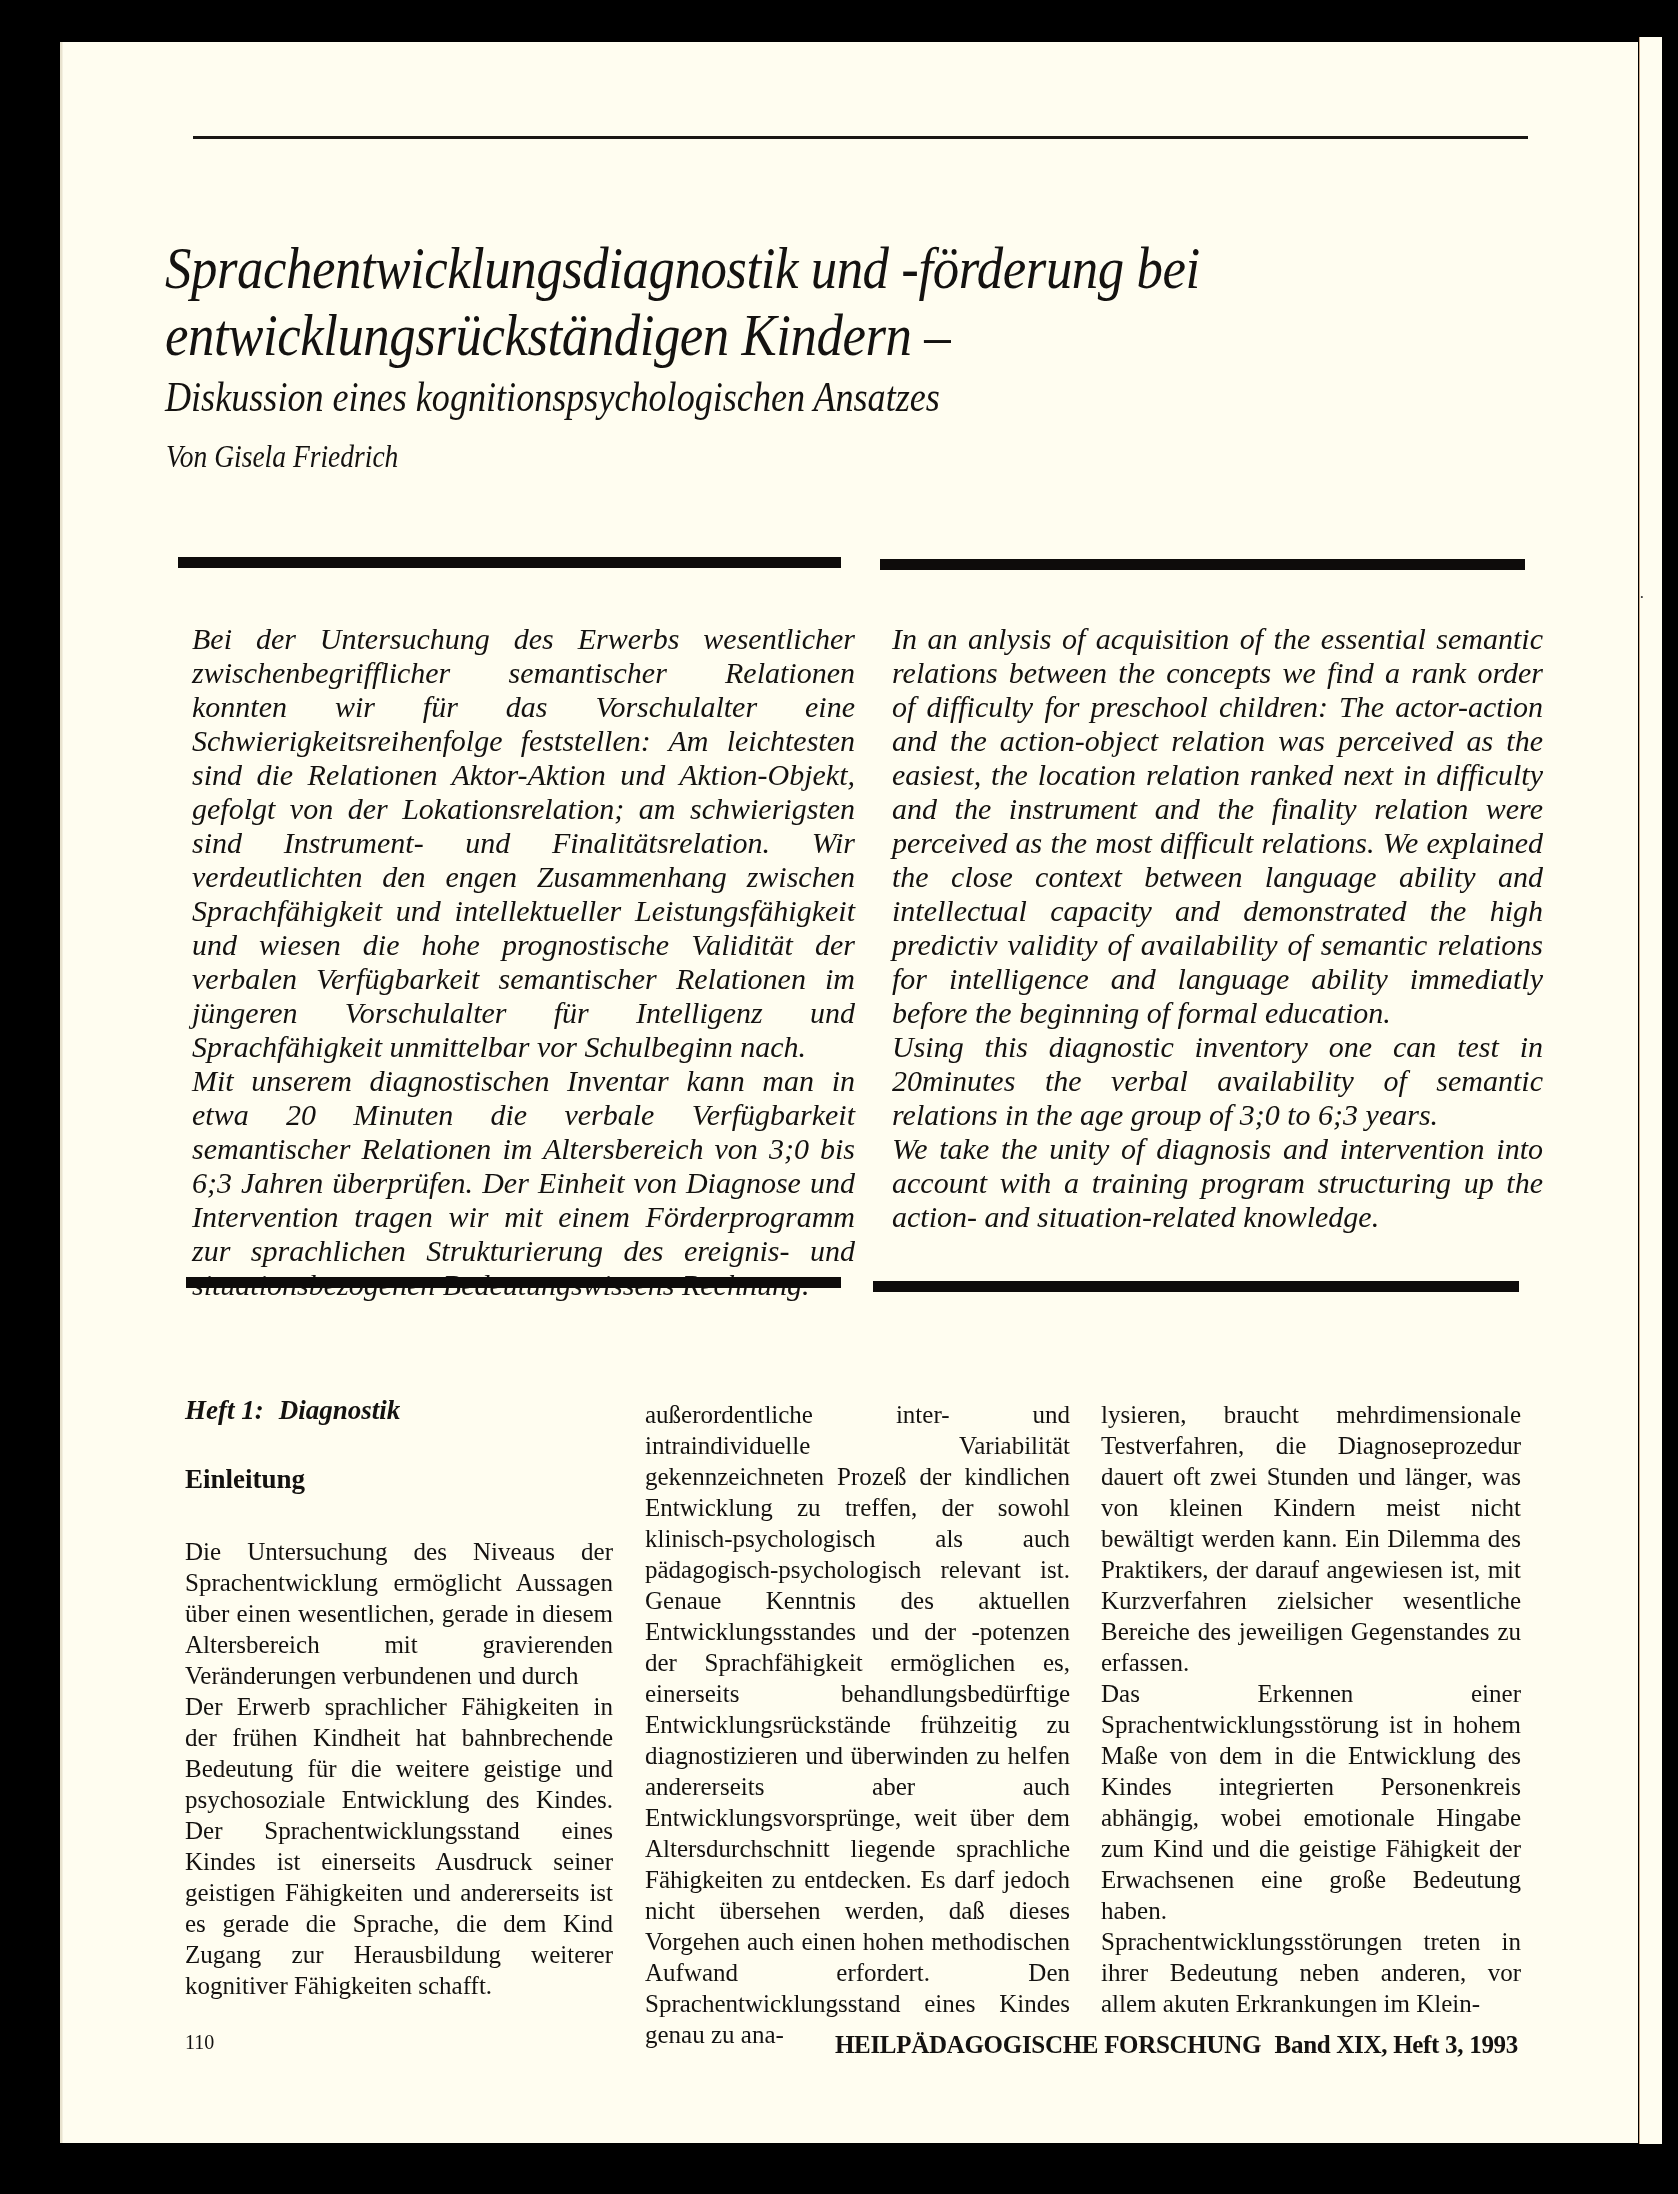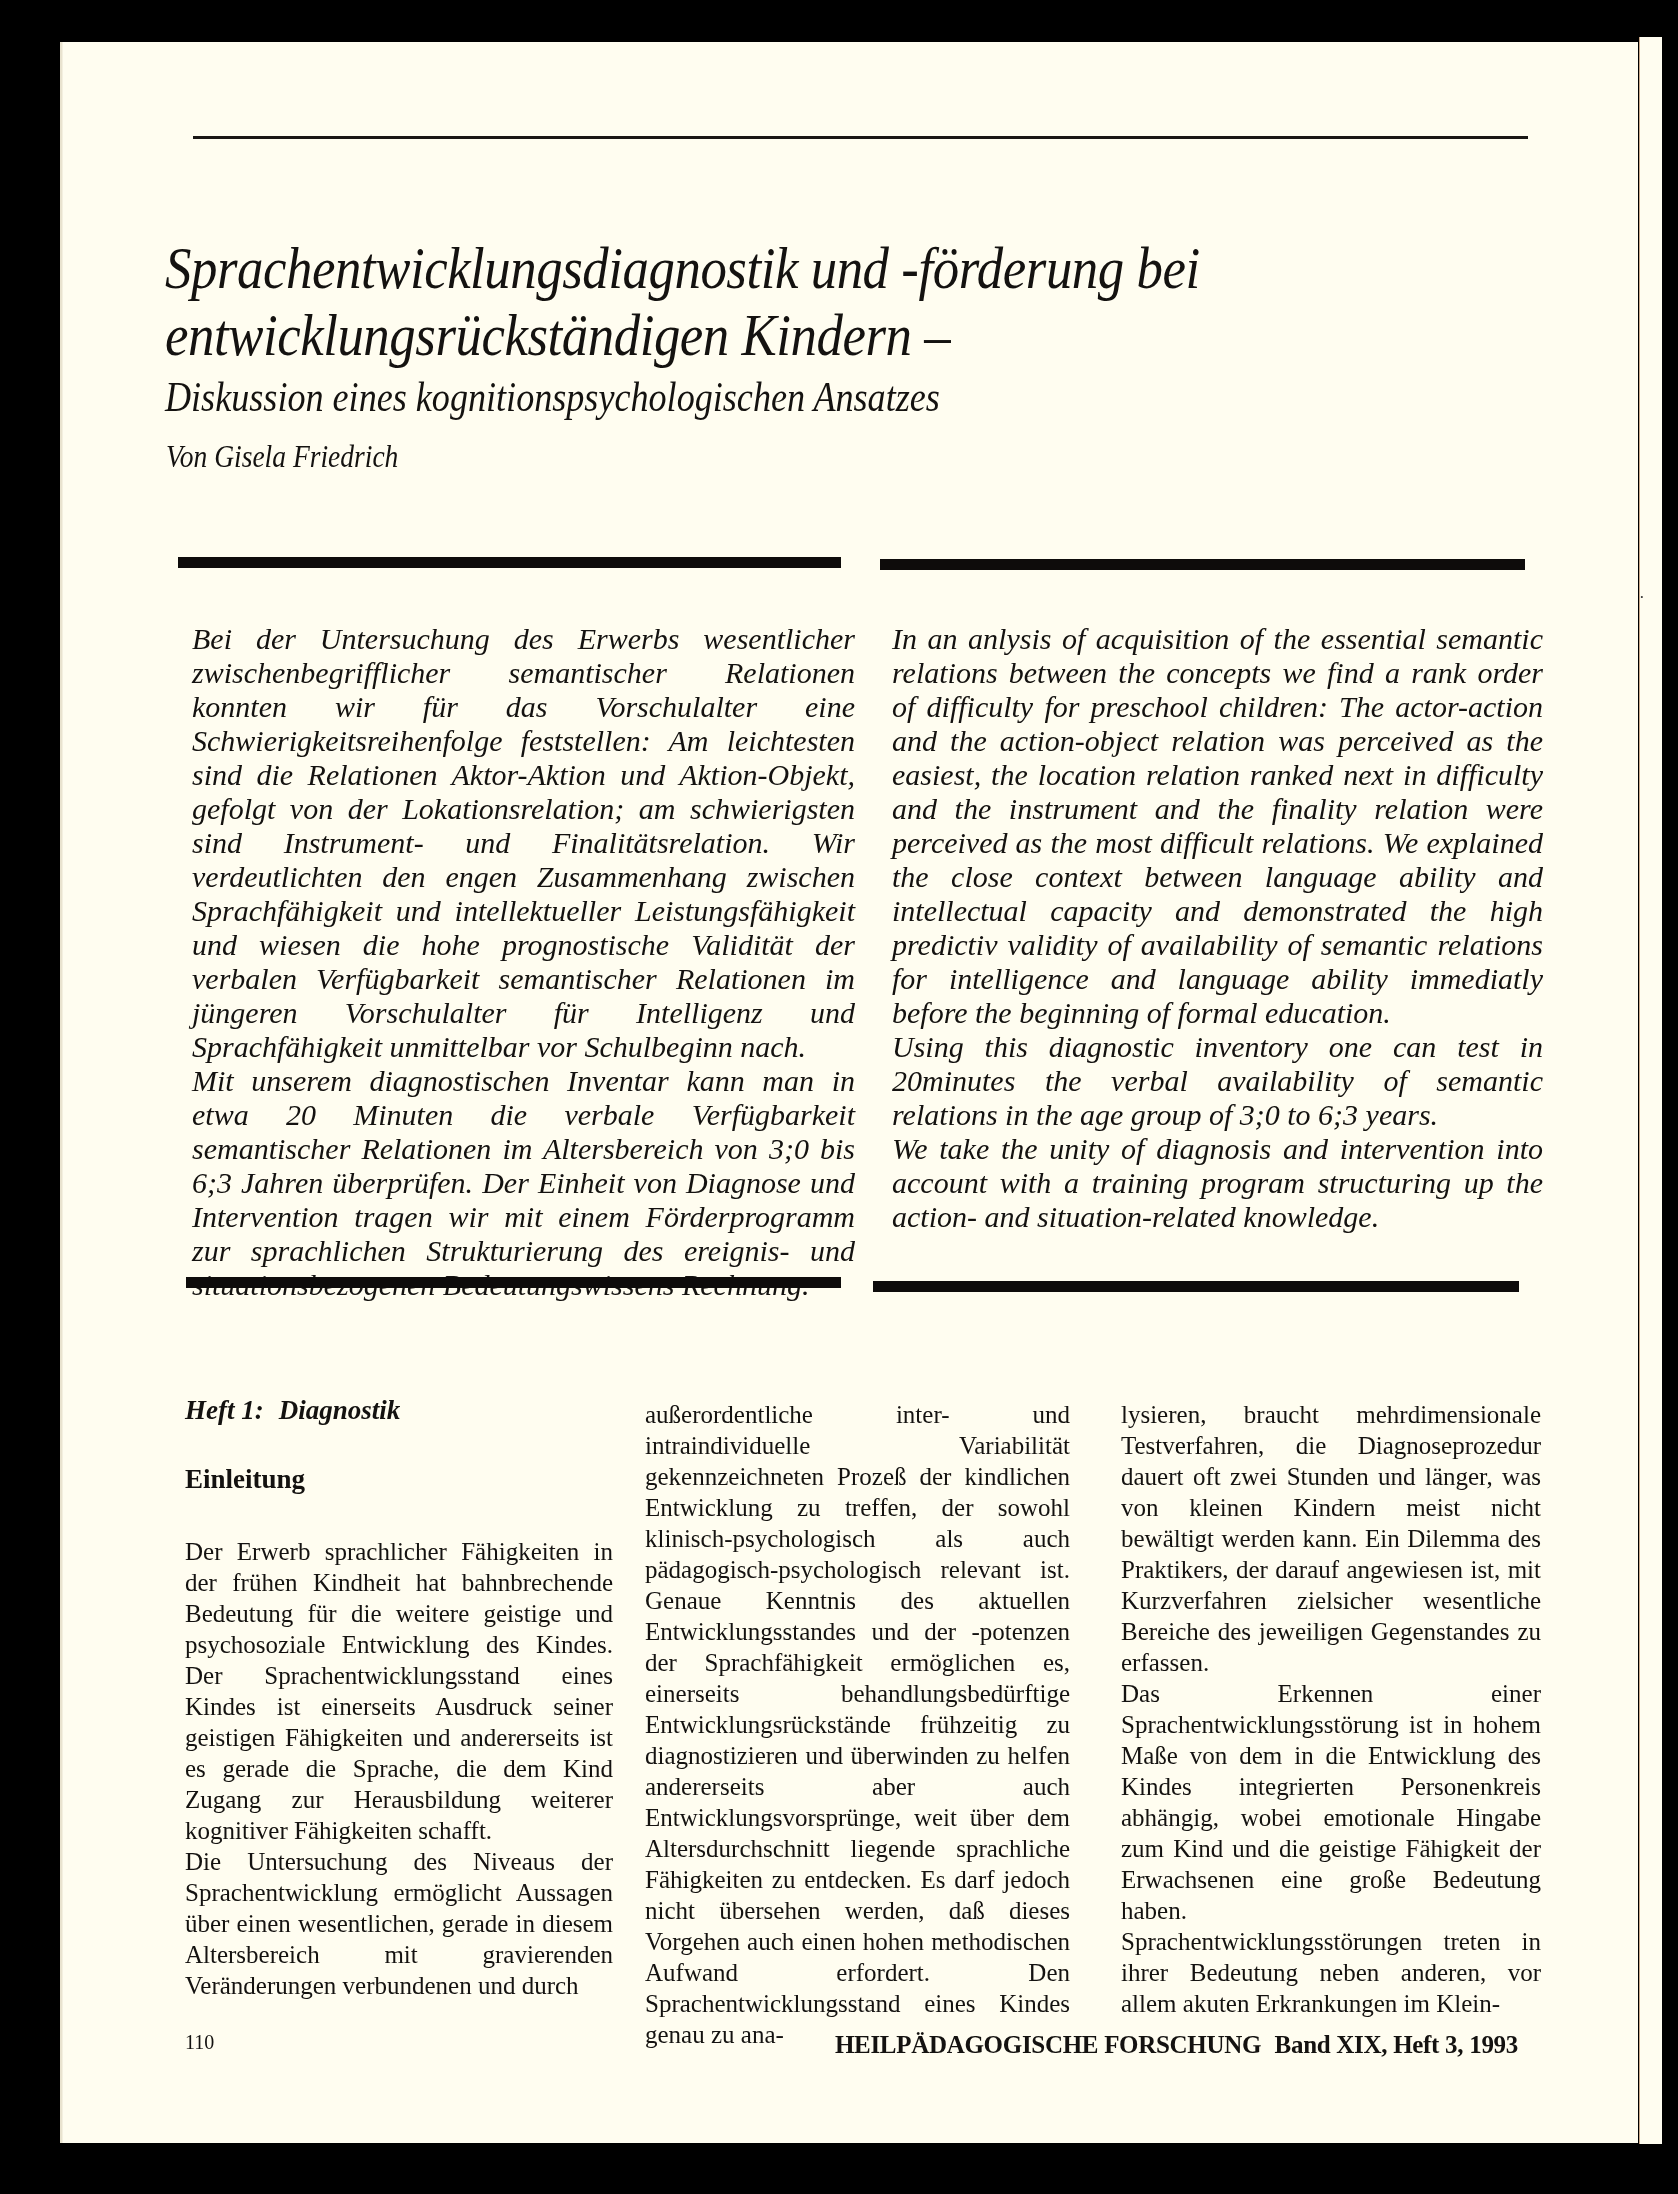--- a/index.html
+++ b/index.html
@@ -55,21 +55,21 @@
   .abs-de { left: 176px; width: 663px; }
   .abs-en { left: 876px; width: 651px; }
   .body-col {
     position: absolute; top: 1393px;
     font-size: 25px; line-height: 31px;
     text-align: justify;
   }
   .body-col p { margin: 0; text-align: justify; text-align-last: left; }
   .col1 { left: 185px; width: 428px; }
   .col2 { left: 645px; width: 425px; top: 1399px; }
-  .col3 { left: 1101px; width: 420px; top: 1399px; margin-left: 20px; }
+  .col3 { left: 1101px; width: 420px; top: 1399px; }
   .section-title {
     font-style: italic; font-weight: bold; font-size: 27px;
     margin: 0 0 35px 0; line-height: 34px;
   }
   .section-title .gap { display: inline-block; width: 15px; }
   .sub-heading {
     font-weight: bold; font-size: 27px; line-height: 34px;
     margin: 0 0 40px 0;
   }
   .footer-page {
@@ -113,22 +113,22 @@
 </div>
 
 <div class="thick-rule" style="left:186px; top:1277px; width:655px;"></div>
 <div class="thick-rule" style="left:873px; top:1281px; width:646px;"></div>
 
 <div class="body-col col1">
   <div class="section-title">
     <span>Heft 1:</span><span class="gap"></span><span>Diagnostik</span>
   </div>
   <div class="sub-heading">Einleitung</div>
+  <p>Die Untersuchung des Niveaus der Sprachentwicklung ermöglicht Aussagen über einen wesentlichen, gerade in diesem Altersbereich mit gravierenden Veränderungen verbundenen und durch</p>
   <p>Der Erwerb sprachlicher Fähigkeiten in der frühen Kindheit hat bahnbrechende Bedeutung für die weitere geistige und psychosoziale Entwicklung des Kindes. Der Sprachentwicklungsstand eines Kindes ist einerseits Ausdruck seiner geistigen Fähigkeiten und andererseits ist es gerade die Sprache, die dem Kind Zugang zur Herausbildung weiterer kognitiver Fähigkeiten schafft.</p>
-  <p>Die Untersuchung des Niveaus der Sprachentwicklung ermöglicht Aussagen über einen wesentlichen, gerade in diesem Altersbereich mit gravierenden Veränderungen verbundenen und durch</p>
 </div>
 
 <div class="body-col col2">
   <p>außerordentliche inter- und intraindividuelle Variabilität gekennzeichneten Prozeß der kindlichen Entwicklung zu treffen, der sowohl klinisch-psychologisch als auch pädagogisch-psychologisch relevant ist. Genaue Kenntnis des aktuellen Entwicklungsstandes und der -potenzen der Sprachfähigkeit ermöglichen es, einerseits behandlungsbedürftige Entwicklungsrückstände frühzeitig zu diagnostizieren und überwinden zu helfen andererseits aber auch Entwicklungsvorsprünge, weit über dem Altersdurchschnitt liegende sprachliche Fähigkeiten zu entdecken. Es darf jedoch nicht übersehen werden, daß dieses Vorgehen auch einen hohen methodischen Aufwand erfordert. Den Sprachentwicklungsstand eines Kindes genau zu ana-</p>
 </div>
 
 <div class="body-col col3">
   <p>lysieren, braucht mehrdimensionale Testverfahren, die Diagnoseprozedur dauert oft zwei Stunden und länger, was von kleinen Kindern meist nicht bewältigt werden kann. Ein Dilemma des Praktikers, der darauf angewiesen ist, mit Kurzverfahren zielsicher wesentliche Bereiche des jeweiligen Gegenstandes zu erfassen.</p>
   <p>Das Erkennen einer Sprachentwicklungsstörung ist in hohem Maße von dem in die Entwicklung des Kindes integrierten Personenkreis abhängig, wobei emotionale Hingabe zum Kind und die geistige Fähigkeit der Erwachsenen eine große Bedeutung haben.</p>
   <p>Sprachentwicklungsstörungen treten in ihrer Bedeutung neben anderen, vor allem akuten Erkrankungen im Klein-</p>

